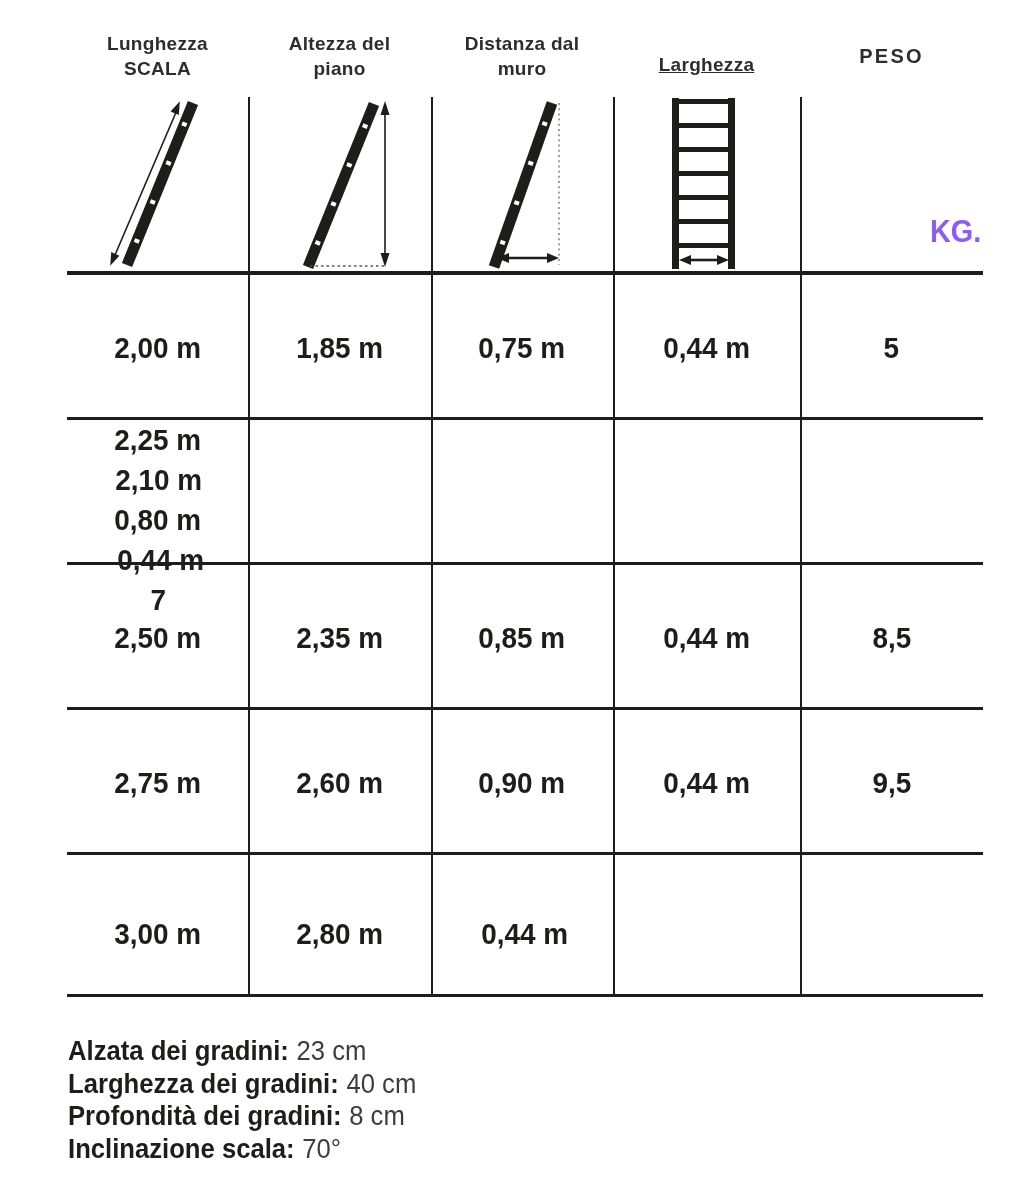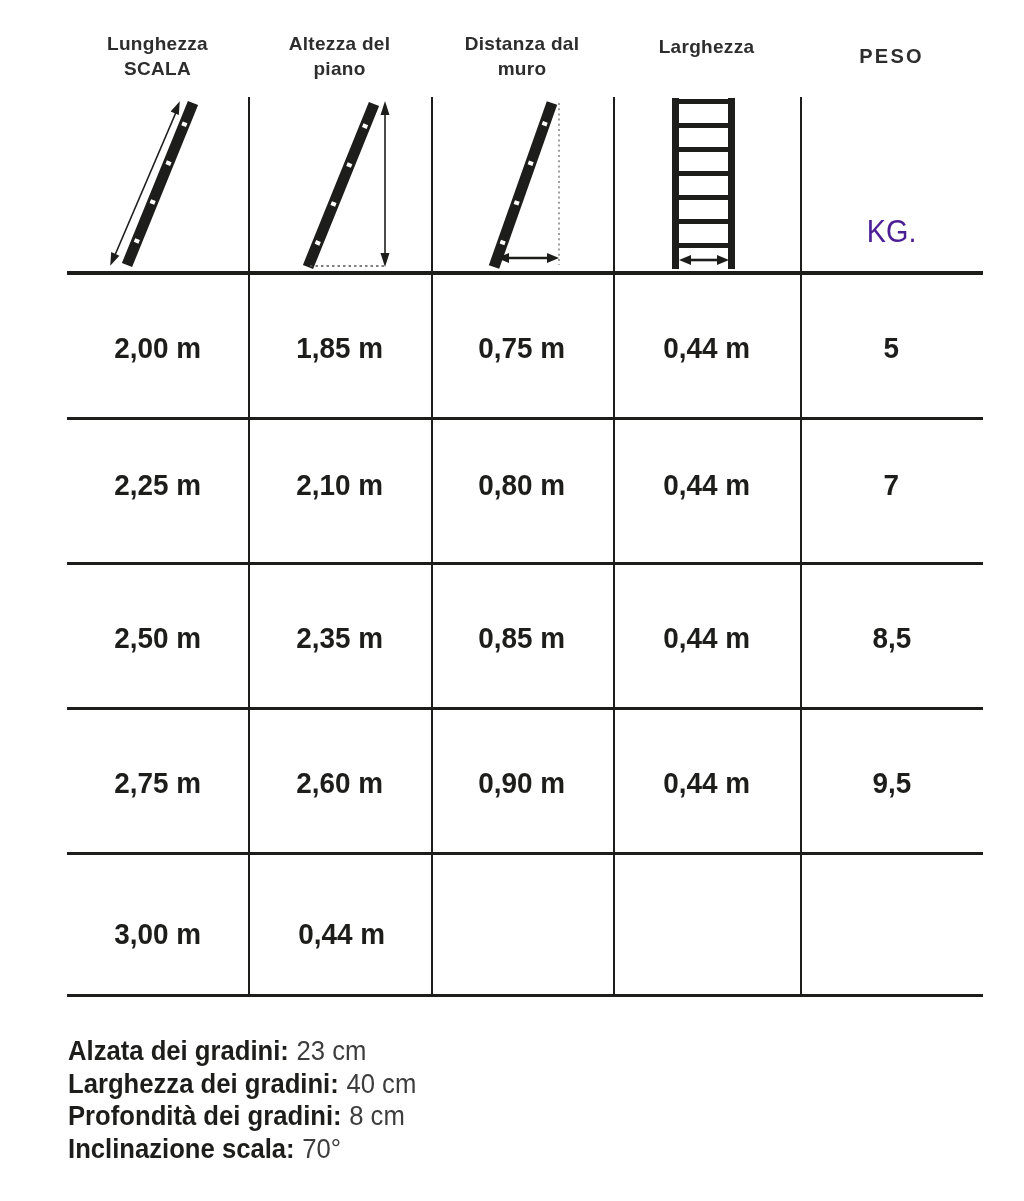--- a/index.html
+++ b/index.html
@@ -33,44 +33,44 @@
   .col-head {
     position: absolute;
     top: 31px;
     text-align: center;
     font-size: 19px;
     line-height: 25px;
     font-weight: 600;
     color: #2d2d2d;
     letter-spacing: 0.3px;
   }
-  .col-head.single { top: 34px; }
+  .col-head.single { top: 52px; text-decoration: underline; }
   .col-head.peso {
     top: 44px;
     font-size: 20px;
     letter-spacing: 2.2px;
   }
   
   .icon-cell {
     position: absolute;
     top: 97px;
     height: 176px;
     display: flex;
     align-items: flex-start;
     justify-content: center;
   }
   .kg-label {
     position: absolute;
     left: 800px;
     top: 214px;
     width: 183px;
-    text-align: center;
+    text-align: right;
     font-size: 31px;
-    font-weight: 400;
-    color: #4c1d95;
+    font-weight: 700;
+    color: #8b5cf6;
   }
   
   .trow {
     position: absolute;
     left: 67px;
     width: 916px;
     display: flex;
   }
   .tcell {
     display: flex;
@@ -203,21 +203,21 @@
     <div class="tcell c3">
         <span class="cond">0,75 m</span>
       </div>
     <div class="tcell c4">
         <span class="cond">0,44 m</span>
       </div>
     <div class="tcell c5">
         <span class="cond">5</span>
       </div>
   </div>
-  <div class="trow" style="top:417px;height:130px;">
+  <div class="trow" style="top:417px;height:130px;flex-direction:column;">
     <div class="tcell c1">
         <span class="cond">2,25 m</span>
       </div>
     <div class="tcell c2">
         <span class="cond">2,10 m</span>
       </div>
     <div class="tcell c3">
         <span class="cond">0,80 m</span>
       </div>
     <div class="tcell c4">
@@ -258,20 +258,23 @@
         <span class="cond">0,44 m</span>
       </div>
     <div class="tcell c5">
         <span class="cond">9,5</span>
       </div>
   </div>
   <div class="trow" style="top:852px;height:142px;margin-top:8px;">
     <div class="tcell c1">
         <span class="cond">3,00 m</span>
       </div>
+    <div class="tcell c2">
+        <span class="cond">2,80 m</span>
+      </div>
     <div class="tcell c4">
         <span class="cond">0,44 m</span>
       </div>
   </div>
 
   <div class="footer">
     <div class="spec-line">
       <span class="spec-label">Alzata dei gradini:</span><span class="spec-value">23 cm</span>
     </div>
     <div class="spec-line">

